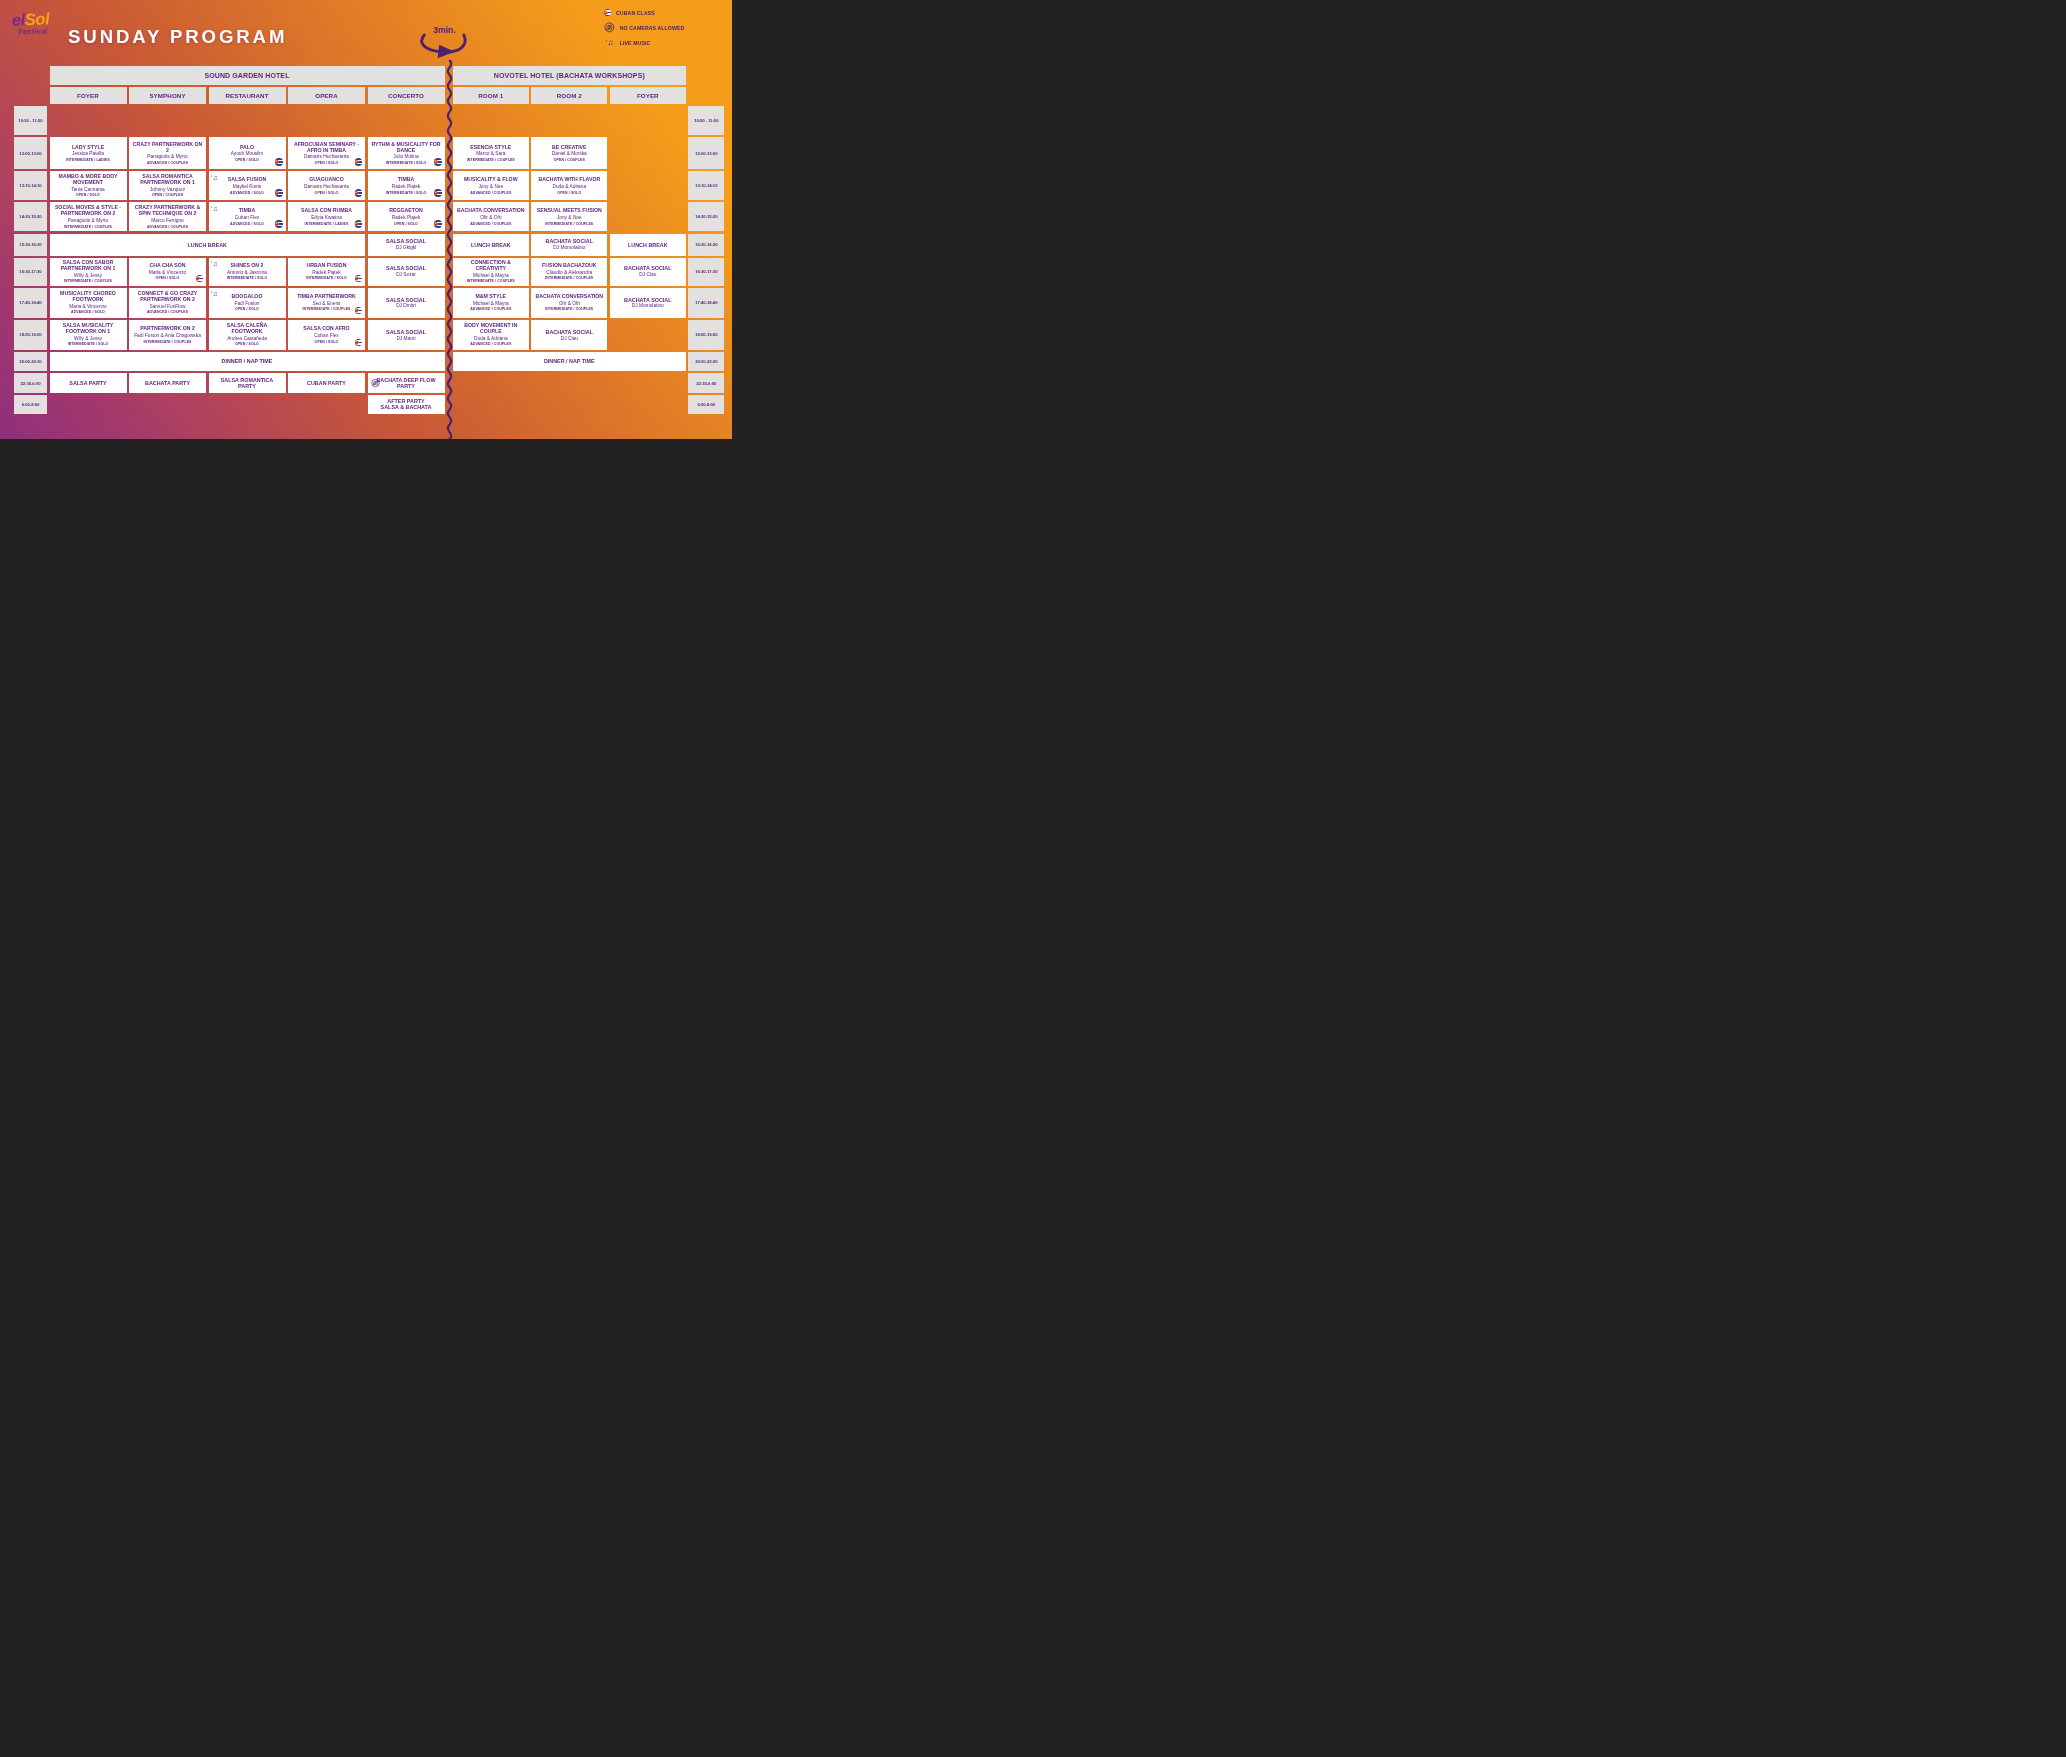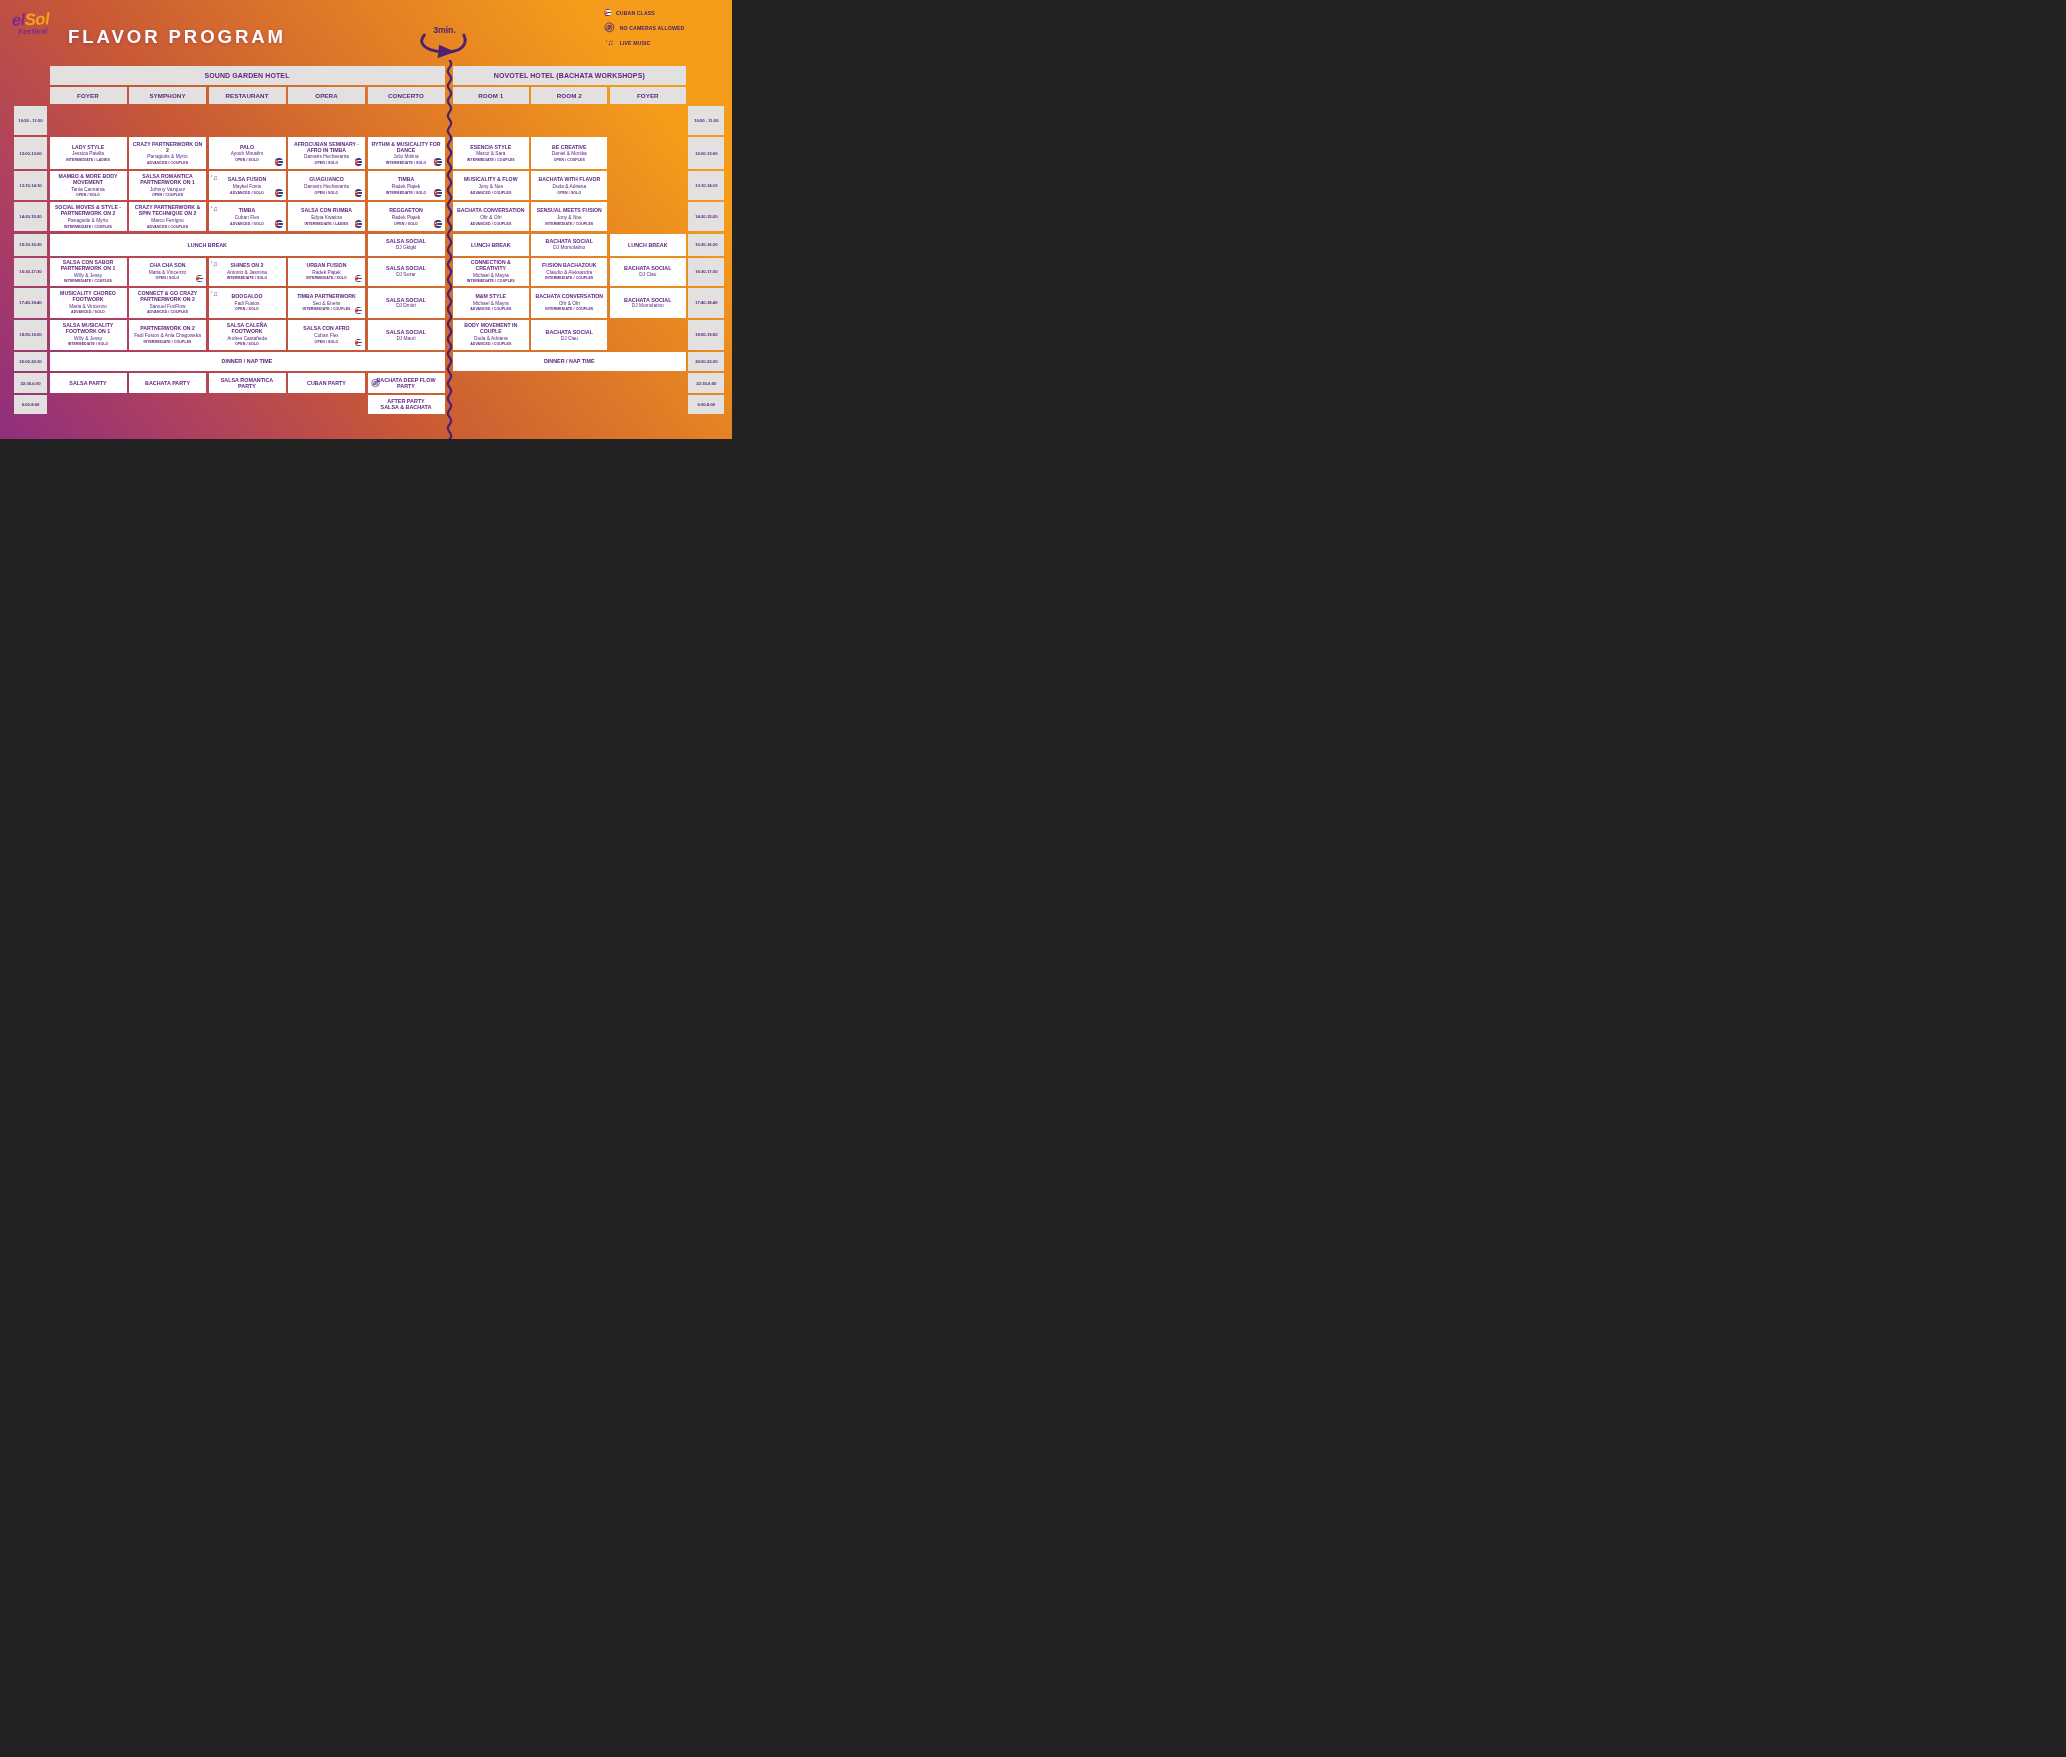--- a/index.html
+++ b/index.html
@@ -55,21 +55,21 @@
 </head>
 <body>
 
 <div class="page">
 
   <div class="logo">
     <div class="logo-line1"><span class="logo-el">el</span><span class="logo-sol">Sol</span></div>
     <div class="logo-line2">Festival</div>
   </div>
 
-  <h1 class="page-title">FLAVOR PROGRAM</h1>
+  <h1 class="page-title">SUNDAY PROGRAM</h1>
 
   <div class="legend">
     <div class="legend-item">
       <span class="flag">
           <span class="star">★</span>
         </span>
       <span class="legend-label">CUBAN CLASS</span>
     </div>
     <div class="legend-item">
       <span class="nocam"><svg viewBox="0 0 24 24" width="100%" height="100%">

